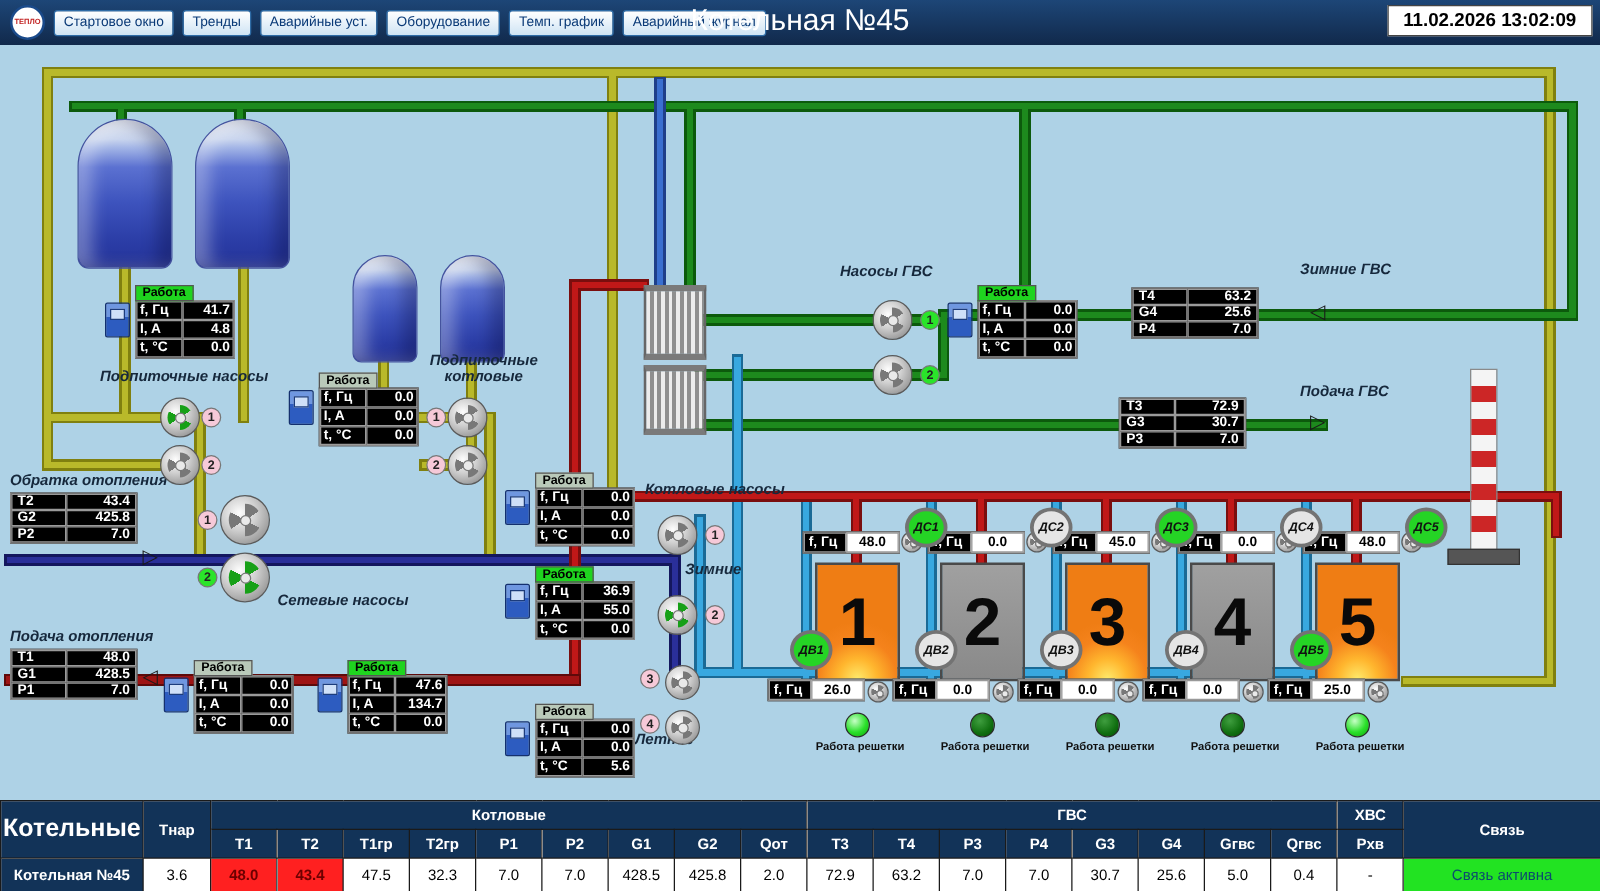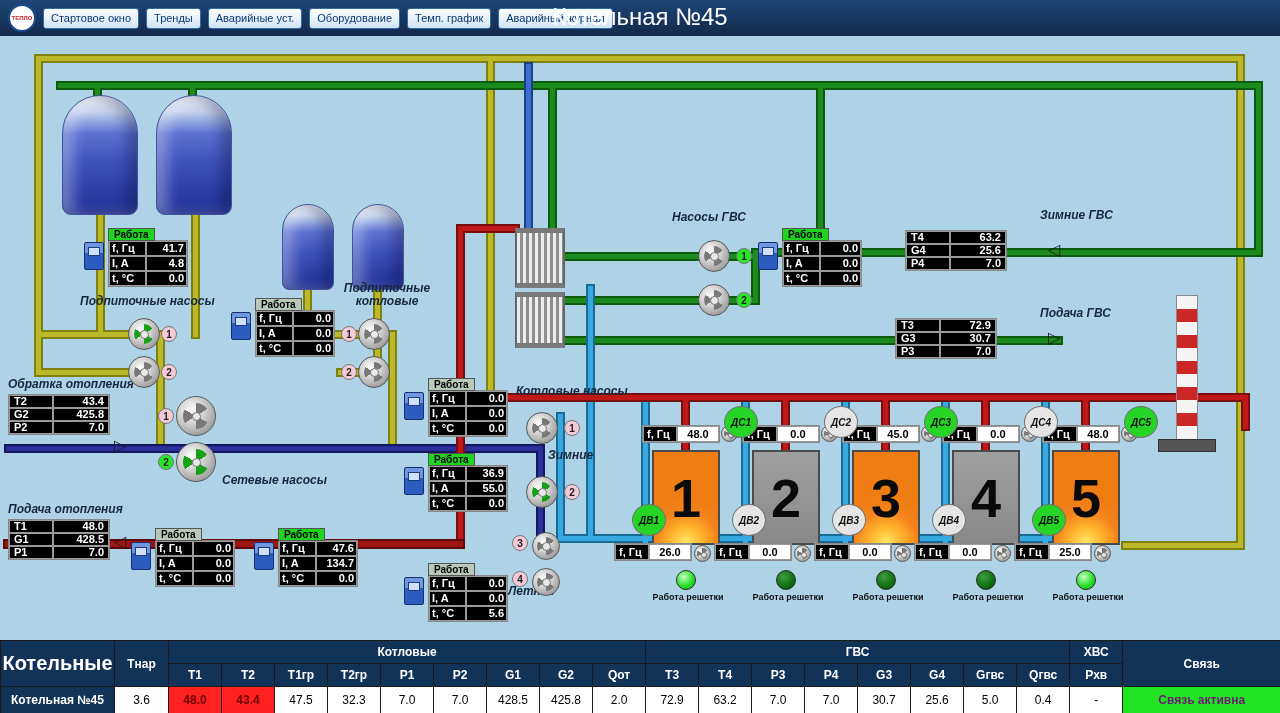--- a/index.html
+++ b/index.html
@@ -40,57 +40,58 @@
 .rotor.run::before{background:conic-gradient(#17a017 0 16%,#0000 16% 33%,#17a017 33% 50%,#0000 50% 66%,#17a017 66% 83%,#0000 83%)}
 .rotor::after{content:"";position:absolute;left:50%;top:50%;width:7px;height:7px;margin:-4px 0 0 -4px;border-radius:50%;background:#e9e9e9;border:1px solid #777}
 .p40{width:40px;height:40px}.p32{width:32px;height:32px}.p28{width:28px;height:28px}.p17{width:17px;height:17px}
 .p17::after{width:4px;height:4px;margin:-2px 0 0 -2px}
 .badge{position:absolute;width:16px;height:16px;border-radius:50%;border:1px solid #777;background:#f6c9d8;font-size:10px;font-weight:bold;color:#222;display:flex;align-items:center;justify-content:center;z-index:8}
 .badge.g{background:#2ae42a}
 
 .boiler{position:absolute;width:68px;height:95px;border:2px solid #4a4a4a;display:flex;align-items:center;justify-content:center;font-size:54px;font-weight:bold;color:#0a0a0a;z-index:5}
 .boiler.fire{background:radial-gradient(ellipse 70% 50% at 50% 100%,#ffe96a 0%,#ffb62e 35%,#f5831c 70%,#ef7d14 100%)}
 .boiler.idle{background:linear-gradient(180deg,#a0a0a0,#898989)}
-.oval{position:absolute;width:34px;height:32px;border-radius:50%;border:1px solid #737373;background:#25d425;font-size:10px;font-style:italic;font-weight:bold;color:#111;display:flex;align-items:center;justify-content:center;z-index:7}
+.oval{position:absolute;width:34px;height:32px;border-radius:50%;border:3px solid #737373;background:#25d425;font-size:10px;font-style:italic;font-weight:bold;color:#111;display:flex;align-items:center;justify-content:center;z-index:7}
 .oval.off{background:#e5e5e5}
 .fbox{position:absolute;background:#000;border:1px solid #888;display:grid;grid-template-columns:34px 42px;z-index:6}
 .fbox span{display:block;border:1px solid #999;height:16px;line-height:14px;font-size:11px;font-weight:bold;color:#fff;padding:0 3px}
 .fbox .v{background:#fff;color:#000;text-align:center}
 .glight{position:absolute;width:20px;height:20px;border-radius:50%;border:1px solid #2a2a2a;z-index:6}
 .glight.on{background:radial-gradient(circle at 38% 32%,#c6ffc6,#2ae02a 55%,#0fa60f)}
 .glight.off{background:radial-gradient(circle at 38% 32%,#3f9e3f,#0f6e0f 60%,#074e07)}
 .glabel{position:absolute;width:76px;text-align:center;font-size:9px;font-weight:bold;color:#101010;line-height:10px;z-index:6}
 
 #chimney{position:absolute;left:1176px;top:259px;width:22px;height:146px;background:repeating-linear-gradient(180deg,#f4f4f4 0 13px,#cc2626 13px 26px);border:1px solid #8a8a8a;z-index:4}
 #chbase{position:absolute;left:1158px;top:403px;width:58px;height:13px;background:#555;border:1px solid #333;z-index:4}
 .arrow{position:absolute;font-size:16px;color:#1a1a1a;line-height:16px;z-index:7}
 
 #btable{position:absolute;left:0;top:640px;width:1280px;height:73px;border-collapse:collapse;table-layout:fixed;background:#fff;z-index:20}
 #btable th,#btable td{border:1px solid #1a1a1a;font-size:12px;text-align:center;padding:0;overflow:hidden;white-space:nowrap}
 #btable .hdr{background:#123358;color:#fff;font-weight:bold}
 #btable .big{font-size:20px}
 #btable .alarm{background:#ff2020;color:#6e0000;font-weight:bold}
-#btable .link{background:#22e322;color:#701a75;font-weight:bold}
+#btable .link{background:#22e322;color:#0c4a6e;font-weight:normal}
 </style>
 </head>
 <body>
 
 <div id="app">
 
   <div id="topbar">
     <div id="logo">
         <span>ТЕПЛО</span>
       </div>
     <button class="navbtn">Стартовое окно</button>
     <button class="navbtn">Тренды</button>
     <button class="navbtn">Аварийные уст.</button>
     <button class="navbtn">Оборудование</button>
     <button class="navbtn">Темп. график</button>
     <button class="navbtn">Аварийный журнал</button>
     <div id="title">Котельная №45</div>
+    <div id="clock">11.02.2026 13:02:09</div>
   </div>
 
   <div id="diagram">
 
     <svg id="pipes" width="1280" height="604" shape-rendering="crispEdges">
       <g fill="none" stroke-linecap="square">
         <path stroke="#80800f" stroke-width="9" d="M38 22 H1240 M38 22 V336 M38 298 H130 M38 336 H130 M100 179 V298 M195 179 V298 M160 298 V412 M307 254 V298 M307 298 H360 M377 254 V336 M340 336 H377 M392 298 V412 M490 22 V355 M1240 22 V509 M1240 509 H1125"></path>
         <path stroke="#b9b92a" stroke-width="5" d="M38 22 H1240 M38 22 V336 M38 298 H130 M38 336 H130 M100 179 V298 M195 179 V298 M160 298 V412 M307 254 V298 M307 298 H360 M377 254 V336 M340 336 H377 M392 298 V412 M490 22 V355 M1240 22 V509 M1240 509 H1125"></path>
         <path stroke="#0c5a0c" stroke-width="9" d="M60 49 H1258 M97 49 V62 M192 49 V62 M1258 49 V216 M755 216 H1258 M820 49 V216 M560 220 H755 M560 264 H755 M755 216 V264 M560 304 H1058 M552 49 V192"></path>
         <path stroke="#1d8a1d" stroke-width="5" d="M60 49 H1258 M97 49 V62 M192 49 V62 M1258 49 V216 M755 216 H1258 M820 49 V216 M560 220 H755 M560 264 H755 M755 216 V264 M560 304 H1058 M552 49 V192"></path>

